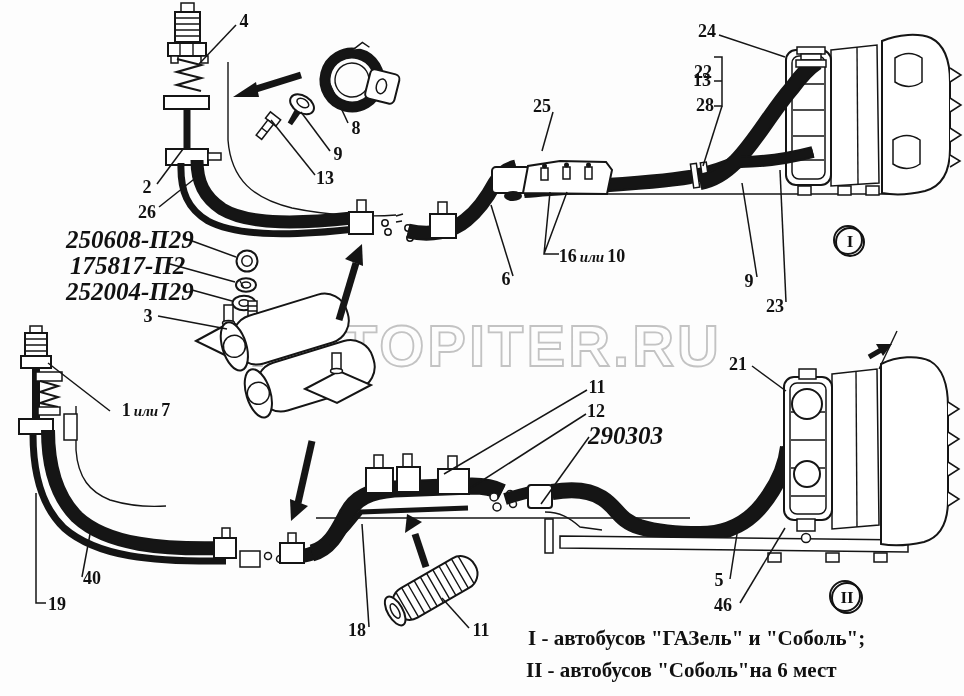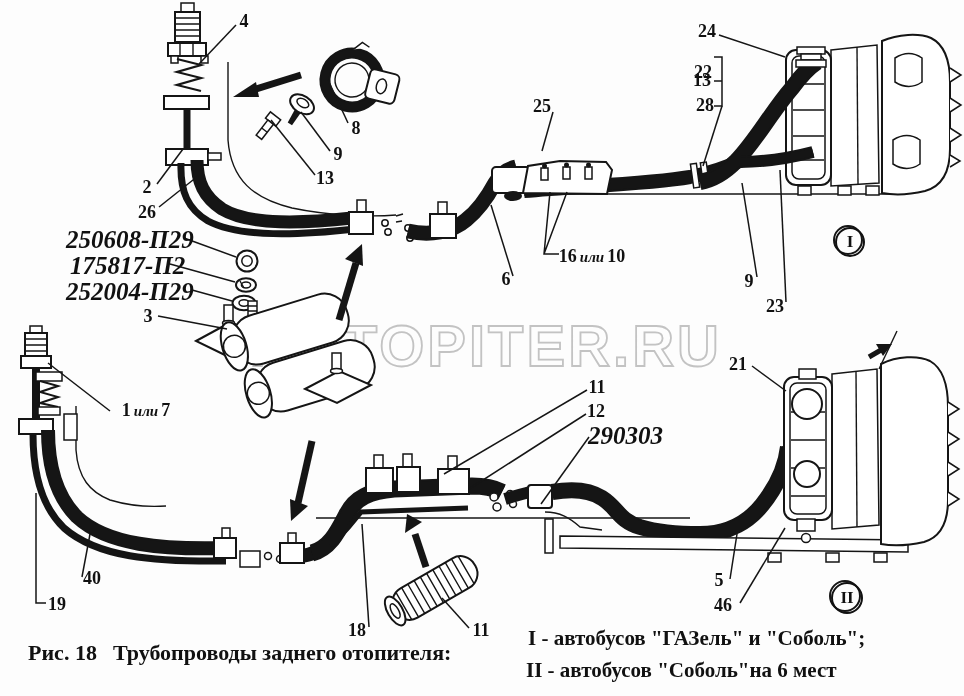--- a/index.html
+++ b/index.html
@@ -353,19 +353,16 @@
 <div class="lab" style="left:719px;top:580px">5</div>
 <div class="lab" style="left:723px;top:605px">46</div>
 
 <div class="circ" style="left:835px;top:227px;width:26px;height:26px">
       <span>I</span>
     </div>
 <div class="circ" style="left:831px;top:582px;width:28px;height:28px">
       <span>II</span>
     </div>
 
-<div class="cap">
-  <span>Рис. 18</span><span class="t">Трубопроводы заднего отопителя:</span>
-</div>
 <div class="leg" style="left:528px;top:626px">I - автобусов "ГАЗель" и "Соболь";</div>
 <div class="leg" style="left:526px;top:658px">II - автобусов "Соболь"на 6 мест</div>
 
 </div>
 
 </body></html>

